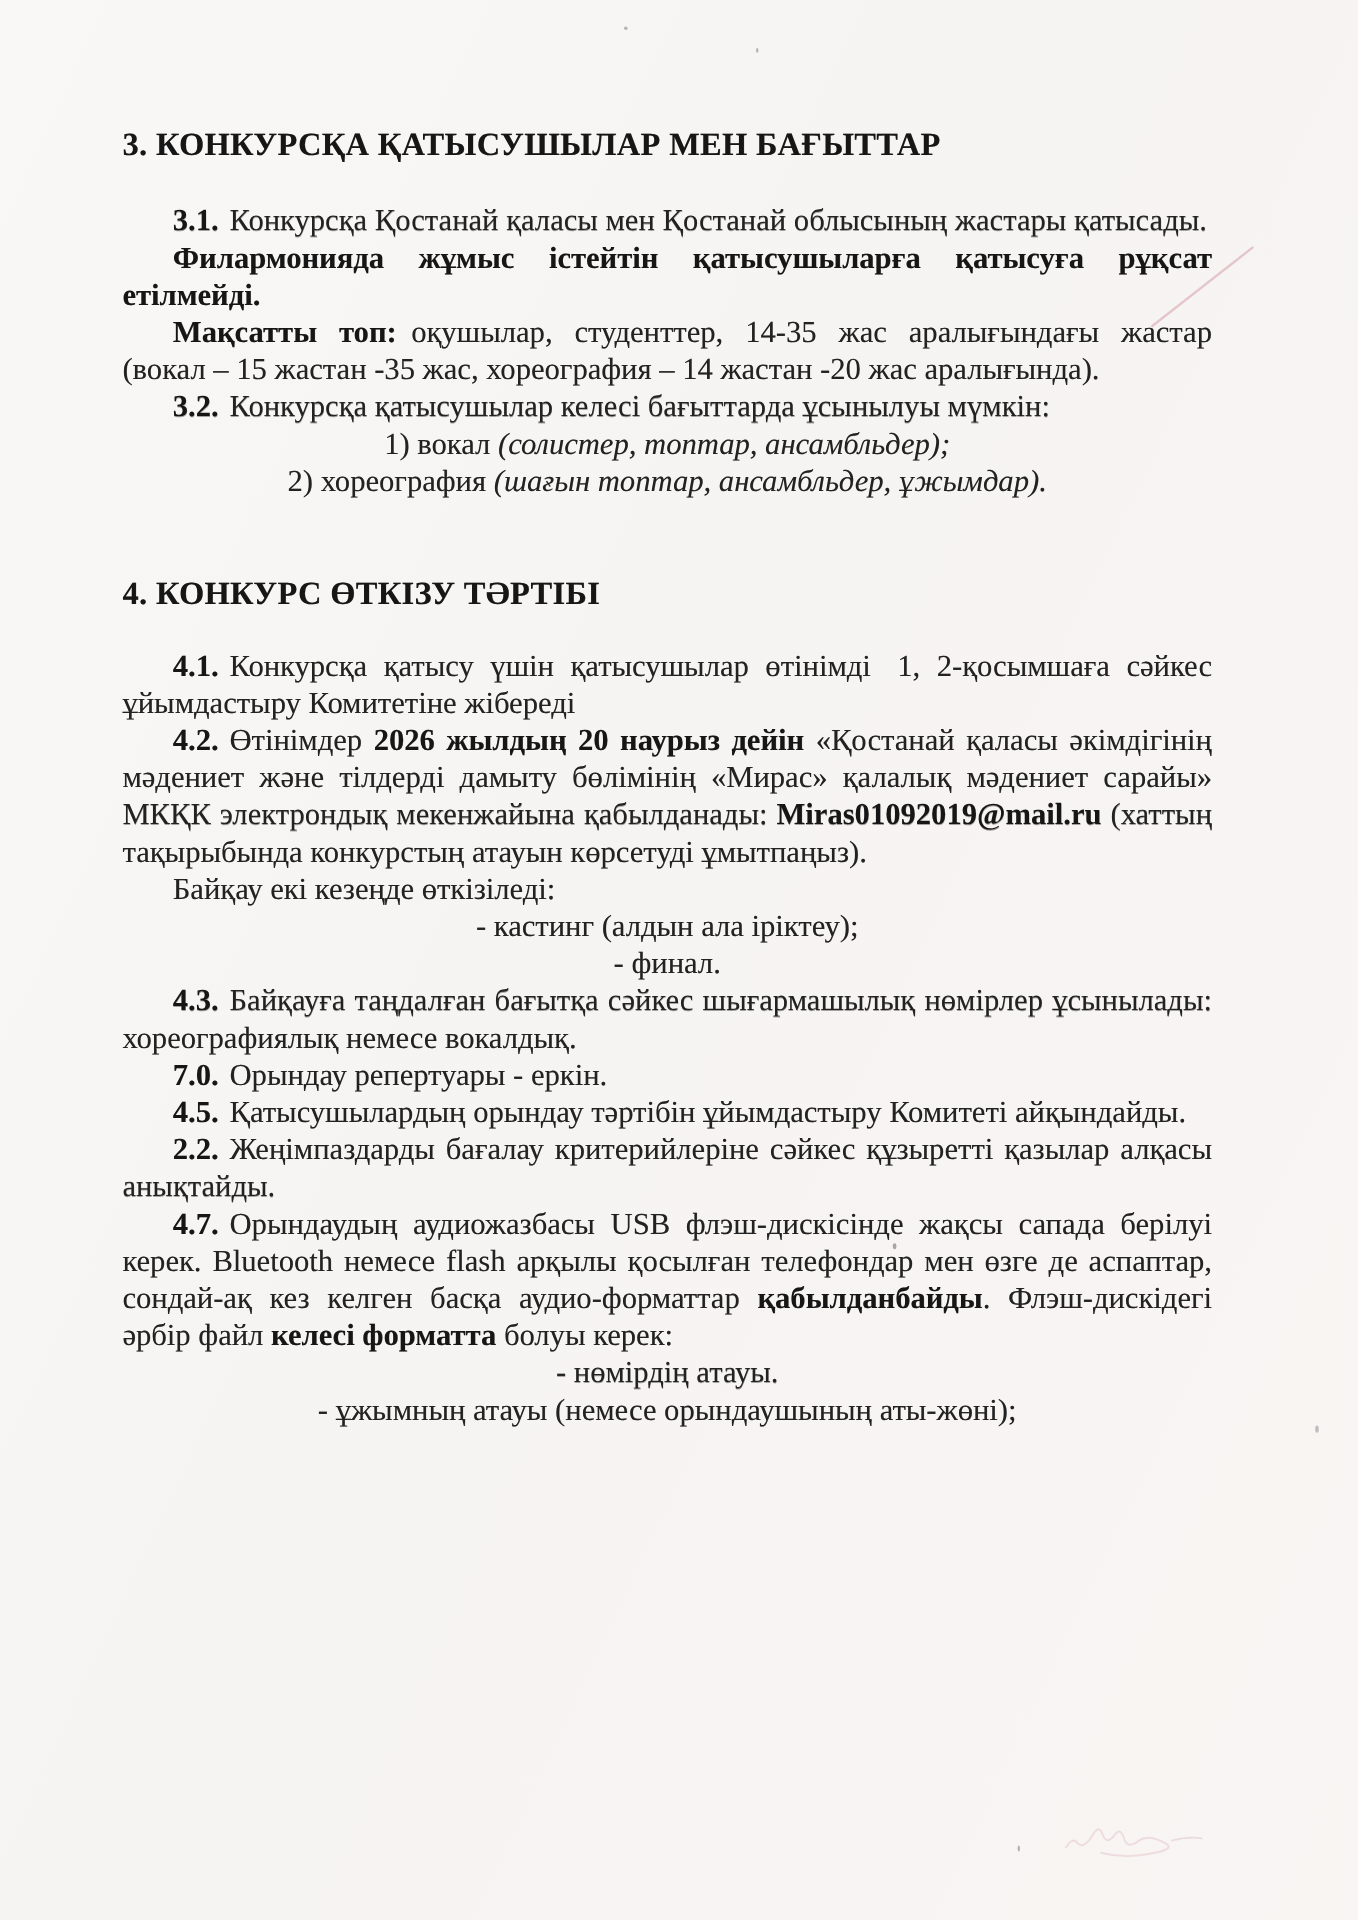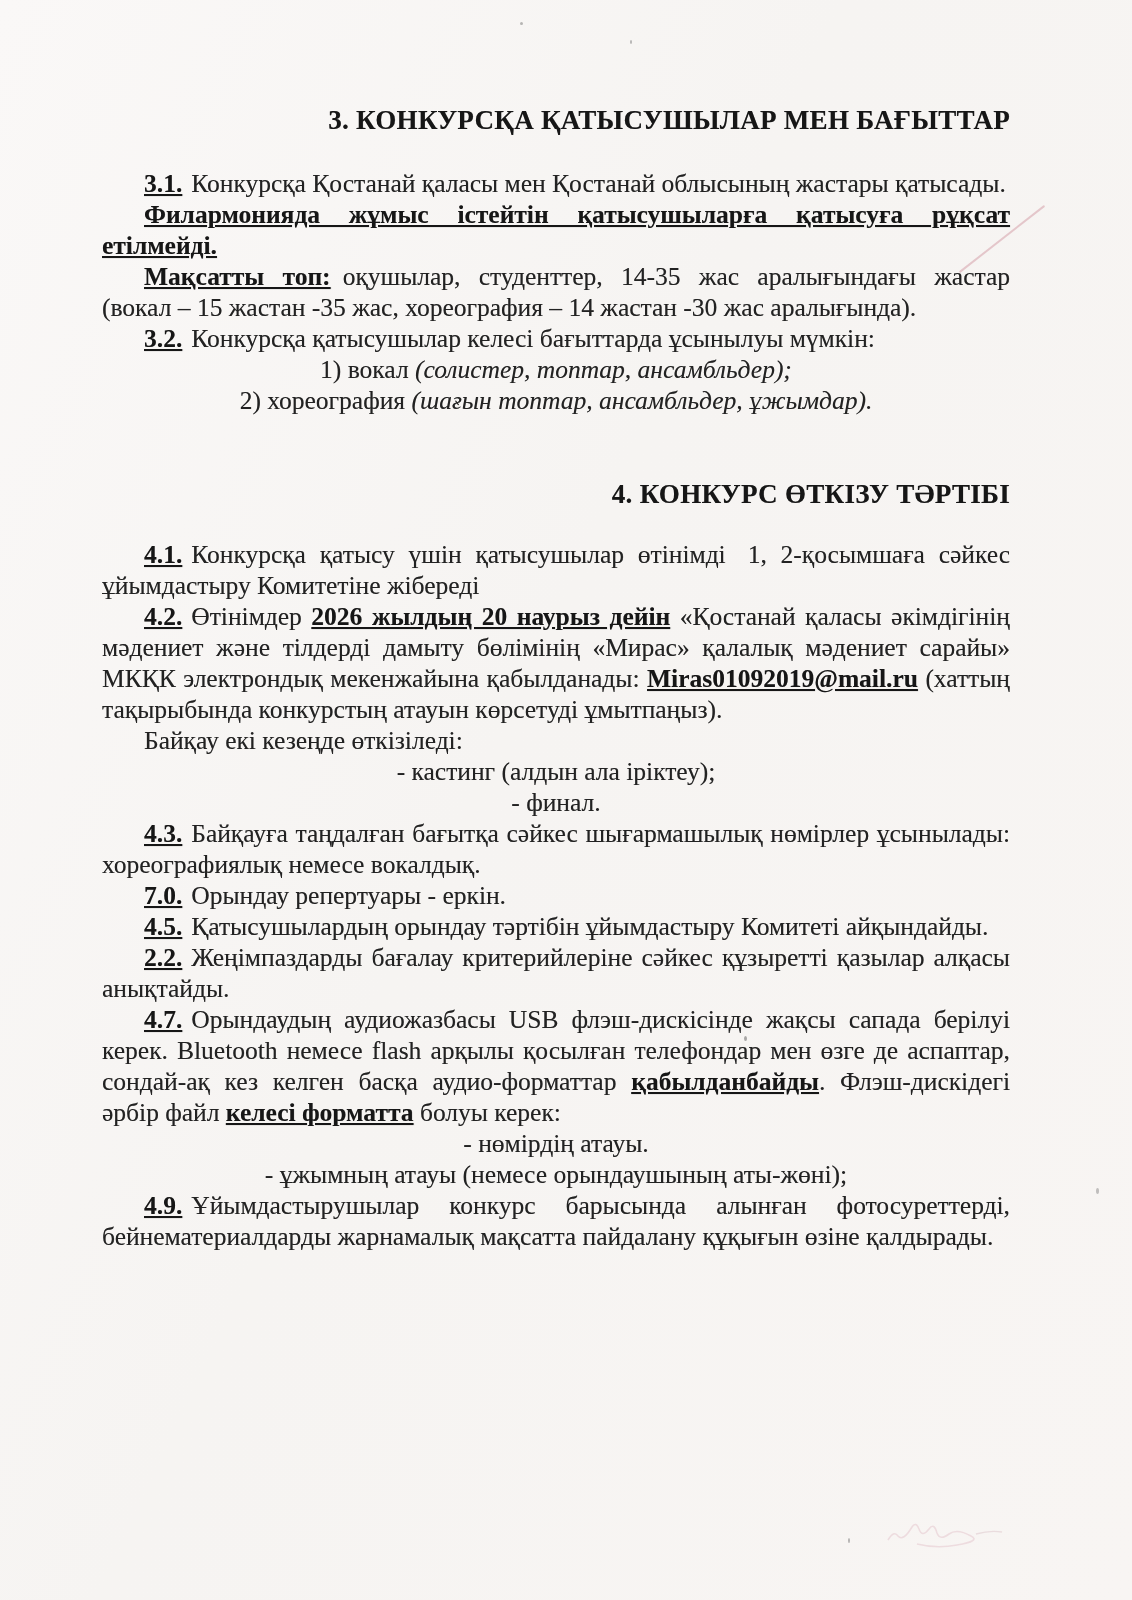--- a/index.html
+++ b/index.html
@@ -12,21 +12,21 @@
     width: 1132px; height: 1600px;
     background: linear-gradient(115deg, #faf8f7 0%, #f6f4f2 45%, #f8f5f3 100%);
     overflow: hidden;
     color: #1e1e1e;
   }
   .content {
     position: absolute;
     left: 102px; top: 102px; width: 908px;
   }
   .h {
-    text-align: right;
+    text-align: left;
     font-weight: bold;
     font-size: 27px;
     line-height: 36px;
     margin: 0;
     color: #161616;
     letter-spacing: 0.3px;
     text-shadow: 0.2px 0.2px 0.5px rgba(20,20,20,0.45);
   }
   .h3 { margin-bottom: 30px; }
   .h4 { margin-top: 60px; margin-bottom: 27px; }
@@ -36,21 +36,21 @@
     margin: 0;
     color: #222;
     text-shadow: 0.2px 0.2px 0.5px rgba(25,25,25,0.38);
   }
   .p { text-align: justify; text-indent: 42px; }
   .li { text-align: center; text-indent: 0; }
   .num { margin-right: 9px; }
   .num-wide { }
   .lbl { margin-right: 12px; }
   .gap { display: inline-block; width: 22px; }
-  b { font-weight: bold; color: #161616; text-decoration: underline; }
+  b { font-weight: bold; color: #161616; }
   i { font-style: italic; }
 
   
   .scratch-top-right {
     position: absolute;
     left: 948px; top: 238px;
     width: 108px; height: 2px;
     background: rgba(214,160,170,0.55);
     transform: rotate(-38deg);
     border-radius: 2px;
@@ -74,21 +74,21 @@
 <div class="page">
 
   <div class="content">
 
     <p class="h h3">3. КОНКУРСҚА ҚАТЫСУШЫЛАР МЕН БАҒЫТТАР</p>
 
     <p class="p"><b class="num">3.1.</b><span>Конкурсқа Қостанай қаласы мен Қостанай облысының жастары қатысады.</span></p>
 
     <p class="p"><b>Филармонияда жұмыс істейтін қатысушыларға қатысуға рұқсат етілмейді.</b></p>
 
-    <p class="p"><b class="lbl">Мақсатты топ:</b><span>оқушылар, студенттер, 14-35 жас аралығындағы жастар (вокал – 15 жастан -35 жас, хореография – 14 жастан -30 жас аралығында).</span></p>
+    <p class="p"><b class="lbl">Мақсатты топ:</b><span>оқушылар, студенттер, 14-35 жас аралығындағы жастар (вокал – 15 жастан -35 жас, хореография – 14 жастан -20 жас аралығында).</span></p>
 
     <p class="p"><b class="num">3.2.</b><span>Конкурсқа қатысушылар келесі бағыттарда ұсынылуы мүмкін:</span></p>
 
     <p class="li"><span>1) вокал</span>
       <i>(солистер, топтар, ансамбльдер);</i></p>
 
     <p class="li"><span>2) хореография</span>
       <i>(шағын топтар, ансамбльдер, ұжымдар).</i></p>
 
     <p class="h h4">4. КОНКУРС ӨТКІЗУ ТӘРТІБІ</p>
@@ -116,21 +116,20 @@
 
     <p class="p"><b class="num num-wide">4.7.</b><span>Орындаудың аудиожазбасы USB флэш-дискісінде жақсы сапада берілуі керек. Bluetooth немесе flash арқылы қосылған телефондар мен өзге де аспаптар, сондай-ақ кез келген басқа аудио-форматтар</span>
       <b>қабылданбайды</b><span>. Флэш-дискідегі әрбір файл</span>
       <b>келесі форматта</b>
       <span>болуы керек:</span></p>
 
     <p class="li">- нөмірдің атауы.</p>
     <p class="li">- ұжымның атауы (немесе орындаушының аты-жөні);</p>
 
 
-    <p class="p"><b class="num num-wide">4.9.</b><span>Ұйымдастырушылар конкурс барысында алынған фотосуреттерді, бейнематериалдарды жарнамалық мақсатта пайдалану құқығын өзіне қалдырады.</span></p>
 
   </div>
 
   <div class="scratch-top-right"></div>
   <div class="smudge-bottom-right">
     <svg width="150" height="45" viewBox="0 0 150 45">
       <path d="M8,28 q6,-10 10,-4 q5,6 14,-9 q4,-6 7,2 q3,9 10,0 q5,-7 8,4 q3,8 12,1 q8,-6 22,2 q10,5 -14,9 q-20,4 -40,-1" fill="none" stroke="#d9aab6" stroke-width="1.6" opacity="0.55"></path>
       <path d="M96,22 q14,-4 26,-2" fill="none" stroke="#c9a3ae" stroke-width="1.4" opacity="0.5"></path>
     </svg>
   </div>

